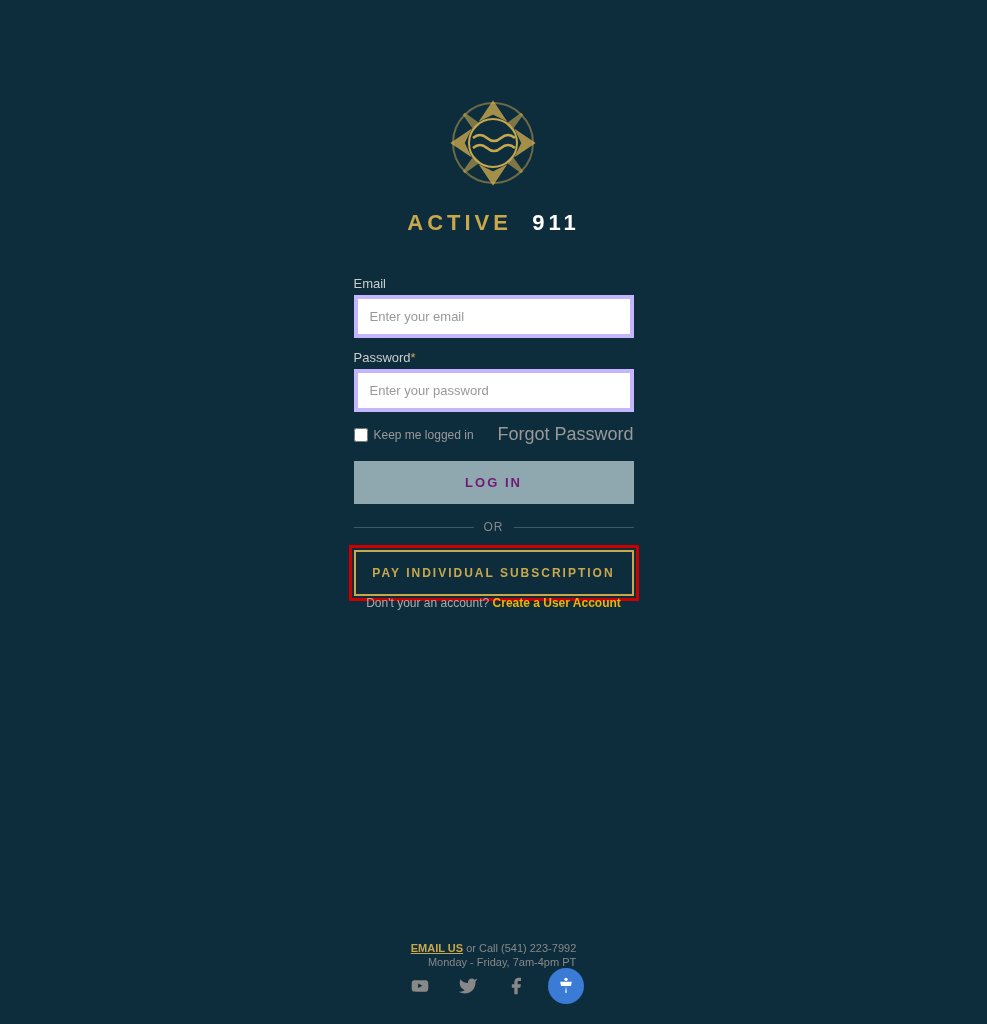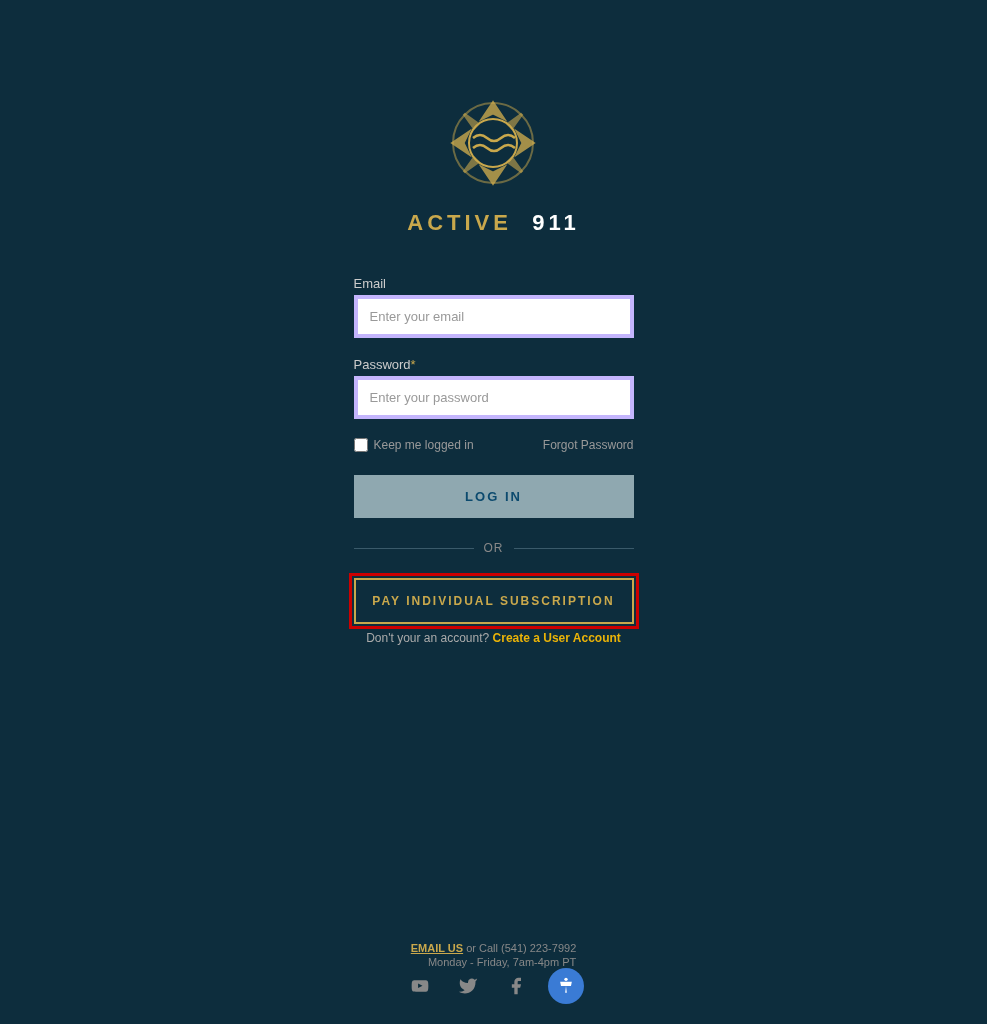--- a/index.html
+++ b/index.html
@@ -50,21 +50,21 @@
     }
 
     .brand-name span {
       color: #c9a84c;
     }
 
     .form-container {
       width: 280px;
       display: flex;
       flex-direction: column;
-      gap: 7px;
+      gap: 0;
     }
 
     .field-group {
       margin-bottom: 12px;
     }
 
     .field-label {
       color: #cccccc;
       font-size: 13px;
       margin-bottom: 4px;
@@ -109,31 +109,31 @@
       cursor: pointer;
     }
 
     .remember-label {
       color: #999999;
       font-size: 12px;
     }
 
     .forgot-password {
       color: #999999;
-      font-size: 12px;
+      font-size: 18px;
       cursor: pointer;
       text-decoration: none;
       text-align: right;
     }
 
     .login-button {
       width: 100%;
       padding: 14px;
       background-color: #8fa8b0;
-      color: #0c4a6e;
+      color: #701a75;
       border: none;
       font-size: 13px;
       font-weight: 700;
       letter-spacing: 2px;
       text-transform: uppercase;
       cursor: pointer;
       margin-bottom: 16px;
     }
 
     .or-divider {

